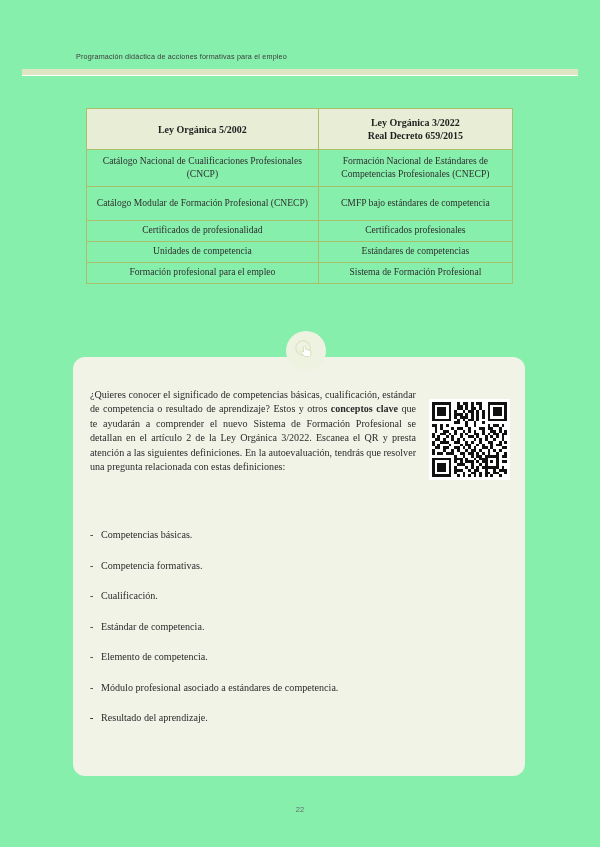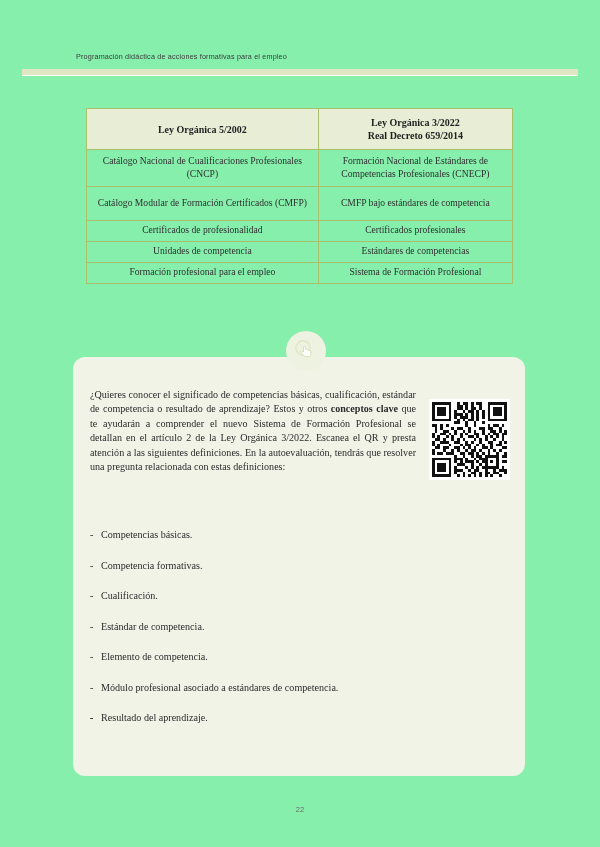--- a/index.html
+++ b/index.html
@@ -186,29 +186,29 @@
   <div class="header-rule"></div>
 
   <table class="cmp-table">
     <tbody>
       <tr class="head">
         <td class="col-a">
           <span>Ley Orgánica 5/2002</span>
         </td>
         <td class="col-b">
           <span>Ley Orgánica 3/2022</span><br>
-          <span>Real Decreto 659/2014</span>
+          <span>Real Decreto 659/2015</span>
         </td>
       </tr>
       <tr class="tall">
         <td class="col-a">Catálogo Nacional de Cualificaciones Profesionales (CNCP)</td>
         <td class="col-b">Formación Nacional de Estándares de Competencias Profesionales (CNECP)</td>
       </tr>
       <tr class="tall">
-        <td class="col-a">Catálogo Modular de Formación Certificados (CMFP)</td>
+        <td class="col-a">Catálogo Modular de Formación Profesional (CNECP)</td>
         <td class="col-b">CMFP bajo estándares de competencia</td>
       </tr>
       <tr class="short">
         <td class="col-a">Certificados de profesionalidad</td>
         <td class="col-b">Certificados profesionales</td>
       </tr>
       <tr class="short">
         <td class="col-a">Unidades de competencia</td>
         <td class="col-b">Estándares de competencias</td>
       </tr>

